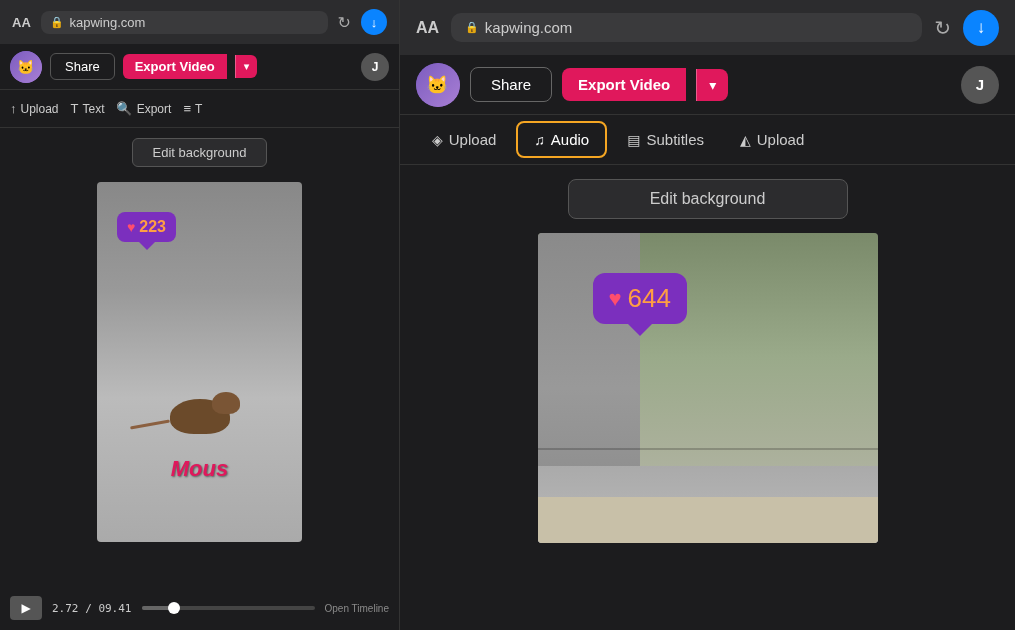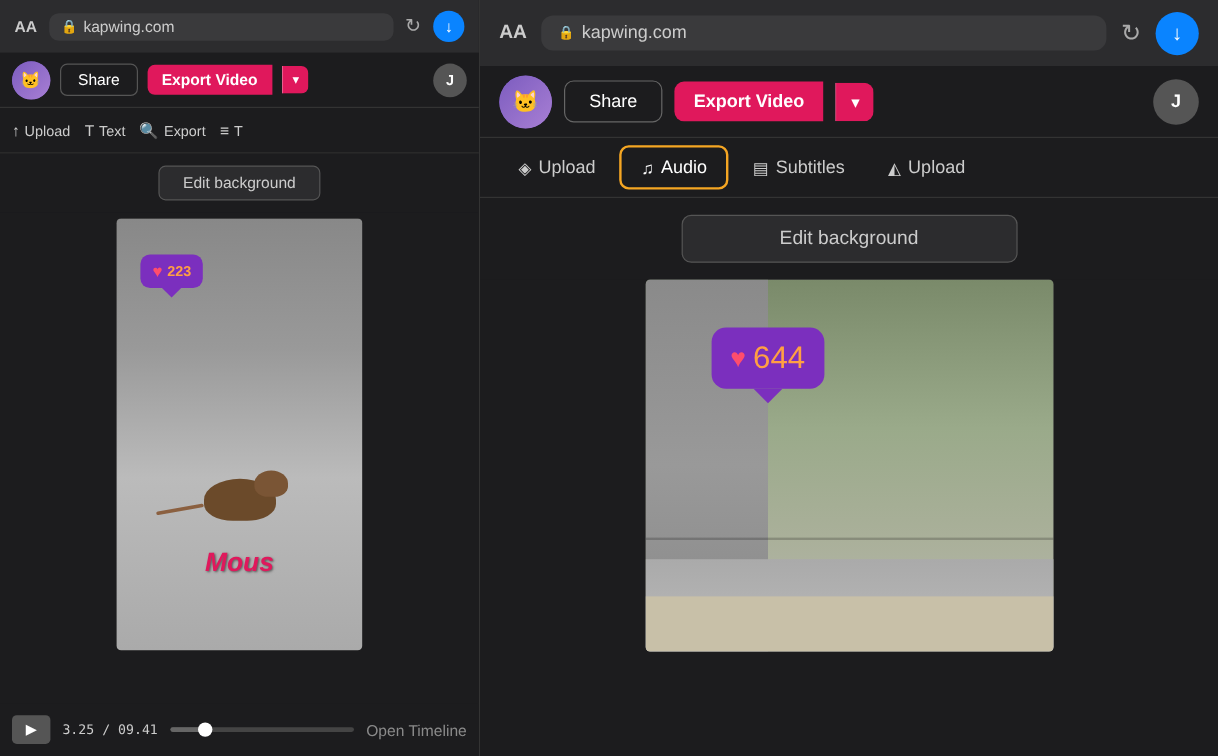--- a/index.html
+++ b/index.html
@@ -285,21 +285,21 @@
       border-top: 8px solid #7b2fbe;
     }
 
     .heart-left {
       color: #ff4d6d;
       font-size: 14px;
     }
 
     .count-left {
       color: #ff9f43;
-      font-size: 12px;
+      font-size: 16px;
       font-weight: 700;
     }
 
     .mous-text {
       position: absolute;
       bottom: 60px;
       left: 50%;
       transform: translateX(-50%);
       color: #e0185c;
       font-size: 22px;
@@ -365,21 +365,21 @@
       left: 19%;
       transform: translate(-50%, -50%);
       width: 12px;
       height: 12px;
       background: white;
       border-radius: 50%;
     }
 
     .open-timeline {
       color: #8a8a8a;
-      font-size: 13px;
+      font-size: 10px;
       white-space: nowrap;
       cursor: pointer;
     }
 
     
     .right-panel {
       flex: 1;
       height: 630px;
       background: #1c1c1e;
       display: flex;
@@ -718,21 +718,21 @@
         <span class="mous-text">Mous</span>
       </div>
     </div>
   </div>
 
   <div class="timeline-bar">
     <div class="play-btn">
       <span class="play-icon">▶</span>
     </div>
     <span class="time-display">
-      <span>3.25</span>
+      <span>2.72</span>
       <span> / </span>
       <span>09.41</span>
     </span>
     <div class="progress-bar-wrapper">
       <div class="progress-fill"></div>
       <div class="progress-thumb"></div>
     </div>
     <span class="open-timeline">Open Timeline</span>
   </div>
 

